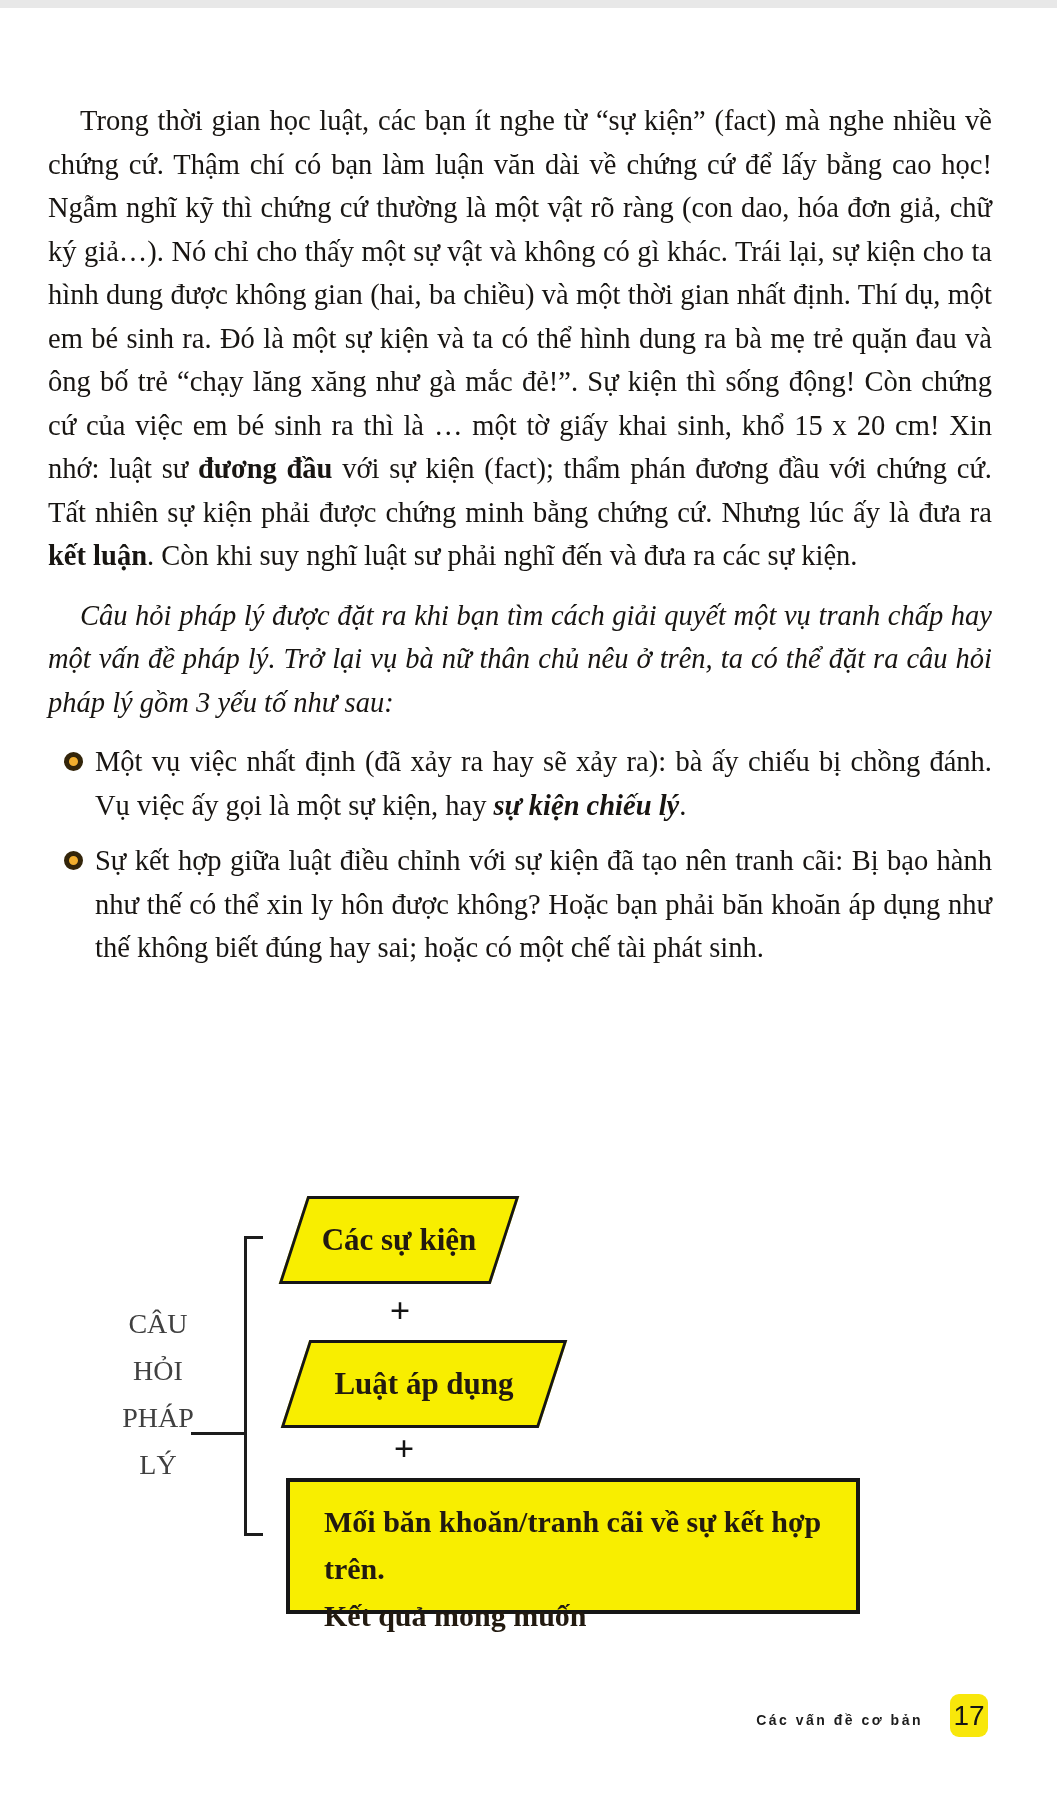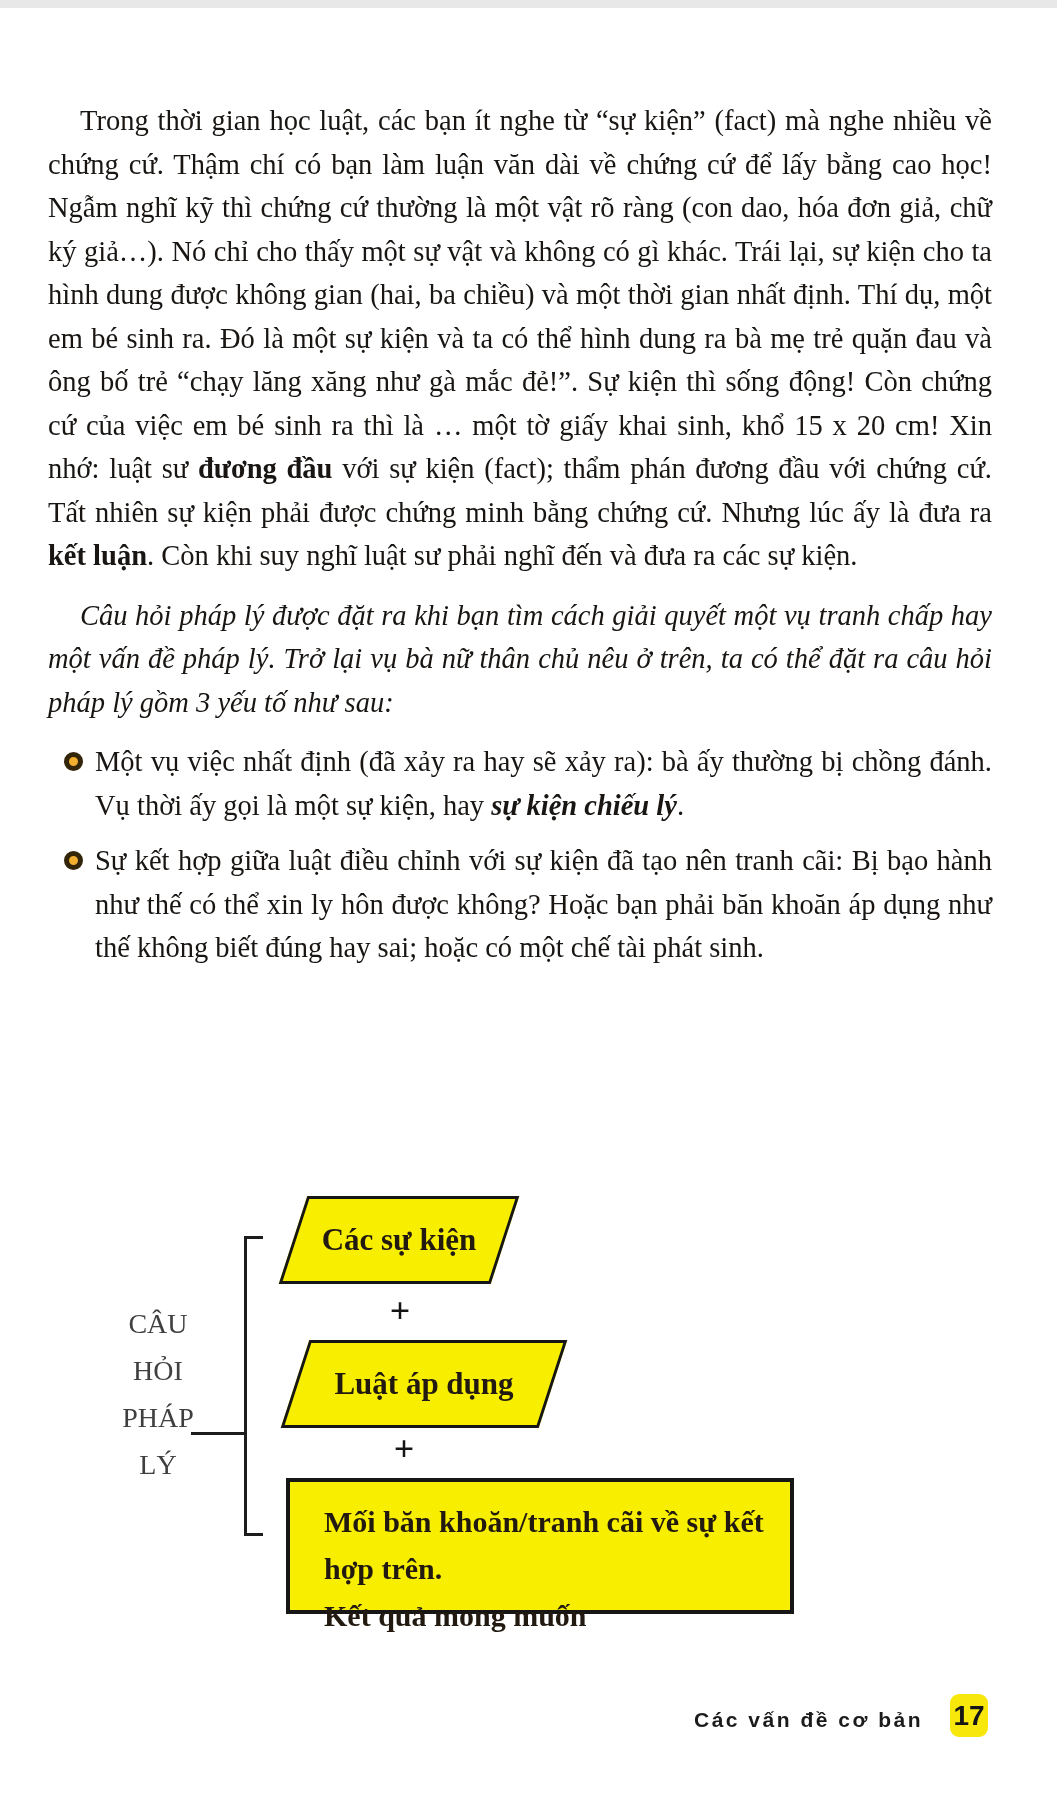--- a/index.html
+++ b/index.html
@@ -60,57 +60,57 @@
   }
   .pgram1{left:293px;top:1188px;width:212px;height:88px;}
   .pgram2{left:295px;top:1332px;width:258px;height:88px;}
   .plus{
     position:absolute;width:44px;text-align:center;
     font-size:36px;font-weight:bold;line-height:44px;color:#141414;
   }
   .plus1{left:378px;top:1281px;}
   .plus2{left:382px;top:1419px;}
   .issue-box{
-    position:absolute;left:286px;top:1470px;width:508px;height:136px;
+    position:absolute;left:286px;top:1470px;width:574px;height:136px;
     box-sizing:border-box;
     background:var(--highlight-yellow,#f9ee00);
     border:4px solid #161616;
     padding:16px 18px 0 34px;
     font-weight:bold;font-size:30px;line-height:47px;color:#221a10;
     text-align:left;
   }
   
   .footer-title{
     position:absolute;right:134px;top:1699px;
     font-family:"Liberation Sans","DejaVu Sans",sans-serif;
-    font-size:21px;font-weight:600;letter-spacing:2.5px;
+    font-size:14px;font-weight:600;letter-spacing:2.5px;
     color:#1b1b1b;line-height:26px;
   }
   .page-badge{
     position:absolute;left:950px;top:1686px;width:38px;height:43px;
     background:var(--badge-yellow,#f6e60a);
     border-radius:9px;
     display:flex;align-items:center;justify-content:center;
     font-family:"Liberation Sans","DejaVu Sans",sans-serif;
-    font-weight:bold;font-size:28px;color:#161616;
+    font-weight:normal;font-size:28px;color:#161616;
   }
 </style>
 </head>
 <body>
 
 <div class="page">
 
   <div class="text-col">
     <p class="para"><span>Trong thời gian học luật, các bạn ít nghe từ “sự kiện” (fact) mà nghe nhiều về chứng cứ. Thậm chí có bạn làm luận văn dài về chứng cứ để lấy bằng cao học! Ngẫm nghĩ kỹ thì chứng cứ thường là một vật rõ ràng (con dao, hóa đơn giả, chữ ký giả…). Nó chỉ cho thấy một sự vật và không có gì khác. Trái lại, sự kiện cho ta hình dung được không gian (hai, ba chiều) và một thời gian nhất định. Thí dụ, một em bé sinh ra. Đó là một sự kiện và ta có thể hình dung ra bà mẹ trẻ quặn đau và ông bố trẻ “chạy lăng xăng như gà mắc đẻ!”. Sự kiện thì sống động! Còn chứng cứ của việc em bé sinh ra thì là … một tờ giấy khai sinh, khổ 15 x 20 cm! Xin nhớ: luật sư </span><span style="font-weight: bold;">đương đầu</span><span> với sự kiện (fact); thẩm phán đương đầu với chứng cứ. Tất nhiên sự kiện phải được chứng minh bằng chứng cứ. Nhưng lúc ấy là đưa ra </span><span style="font-weight: bold;">kết luận</span><span>. Còn khi suy nghĩ luật sư phải nghĩ đến và đưa ra các sự kiện.</span></p>
     <p class="para"><span>Câu hỏi pháp lý được đặt ra khi bạn tìm cách giải quyết một vụ tranh chấp hay một vấn đề pháp lý. Trở lại vụ bà nữ thân chủ nêu ở trên, ta có thể đặt ra câu hỏi pháp lý gồm 3 yếu tố như sau:</span></p>
 
     <ul class="bullet-list">
       <li>
         <span class="marker"></span>
-        <span><span>Một vụ việc nhất định (đã xảy ra hay sẽ xảy ra): bà ấy thường bị chồng đánh. Vụ thời ấy gọi là một sự kiện, hay </span><span style="font-weight: bold; font-style: italic;">sự kiện chiếu lý</span><span>.</span></span>
+        <span><span>Một vụ việc nhất định (đã xảy ra hay sẽ xảy ra): bà ấy chiếu bị chồng đánh. Vụ việc ấy gọi là một sự kiện, hay </span><span style="font-weight: bold; font-style: italic;">sự kiện chiếu lý</span><span>.</span></span>
       </li>
       <li>
         <span class="marker"></span>
         <span><span>Sự kết hợp giữa luật điều chỉnh với sự kiện đã tạo nên tranh cãi: Bị bạo hành như thế có thể xin ly hôn được không? Hoặc bạn phải băn khoăn áp dụng như thế không biết đúng hay sai; hoặc có một chế tài phát sinh.</span></span>
       </li>
     </ul>
   </div>
 
   <div class="diagram">
 

